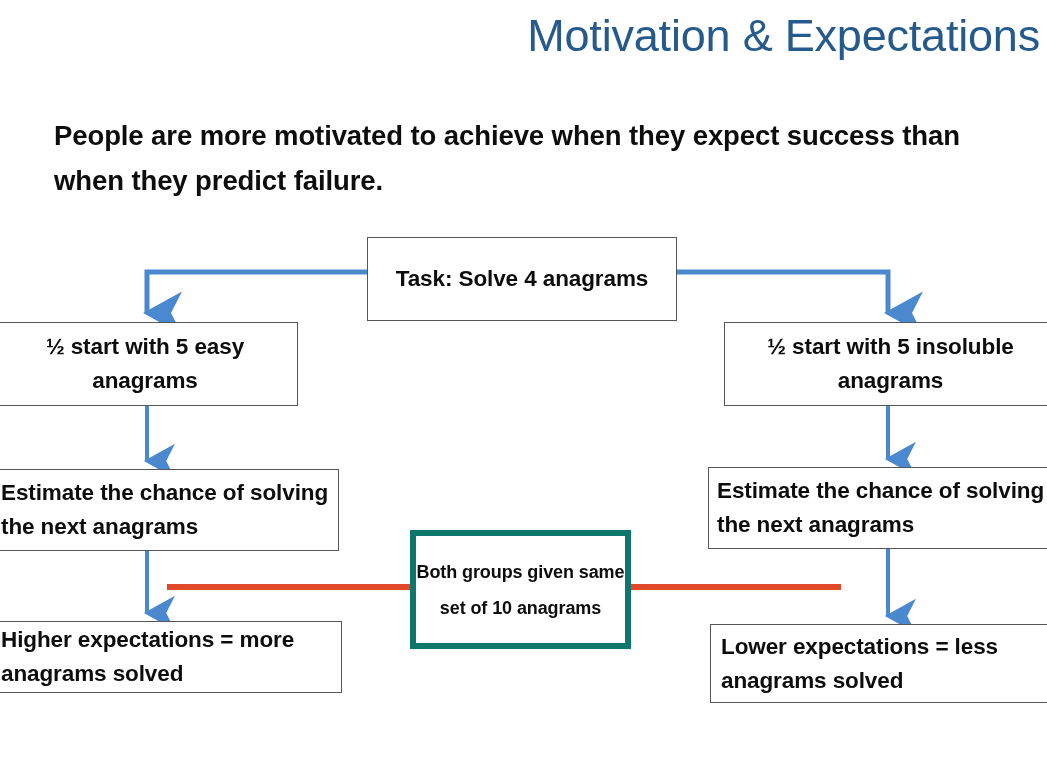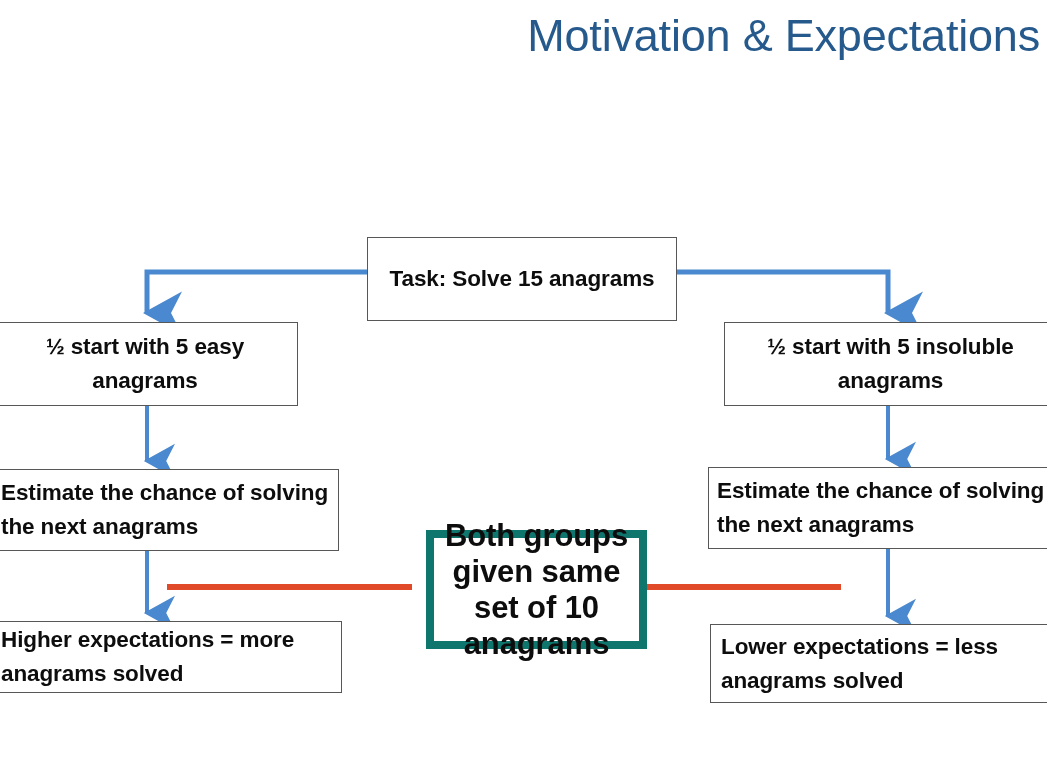--- a/index.html
+++ b/index.html
@@ -79,33 +79,32 @@
   #box-higher  { left: -8px;   top: 621px; width: 350px; height: 72px;
                  padding: 0 8px; }
   #box-lower   { left: 710px;  top: 624px; width: 347px; height: 79px;
                  padding: 0 10px; }
 
   #box-both {
     position: absolute;
     box-sizing: border-box;
     left: 410px; top: 530px; width: 221px; height: 119px;
     background: #ffffff;
-    border: 8px solid #0f766e;
-    font-size: 31px;
+    border: 6px solid #0f766e;
+    font-size: 18px;
     line-height: 36px;
     font-weight: bold;
     color: #0d0d0d;
     letter-spacing: -0.1px;
     display: flex;
     flex-direction: column;
     justify-content: center;
     align-items: center;
     text-align: center;
     z-index: 6;
-    margin-left: 16px;
   }
 
   
   #connectors {
     position: absolute;
     left: 0; top: 0;
     width: 1047px;
     height: 778px;
     z-index: 2;
   }
@@ -123,20 +122,21 @@
     white-space: nowrap;
   }
 </style>
 </head>
 <body>
 
 <div id="slide">
 
   <div id="slide-title">Motivation &amp; Expectations</div>
 
+  <div id="slide-subtitle">People are more motivated to achieve when they expect success than when they predict failure.</div>
 
   <svg id="connectors" viewBox="0 0 1047 778" width="1047" height="778">
     <defs>
       <marker id="arrow-blue" markerWidth="9" markerHeight="9" refX="4.5" refY="7.4" orient="auto" markerUnits="strokeWidth">
         <path d="M0.2,0.4 L4.5,8.2 L8.8,0.4 L4.5,2.6 Z" fill="#4a89cf"></path>
       </marker>
     </defs>
 
     <g>
       <path d="M676,272 L147,272 L147,313" fill="none" stroke="#4a89cf" stroke-width="5" marker-end="url(#arrow-blue)"></path>
@@ -164,21 +164,21 @@
 
     <g>
       <line x1="167" y1="587" x2="412" y2="587" stroke="#e04a29" stroke-width="6"></line>
     </g>
 
     <g>
       <line x1="629" y1="587" x2="841" y2="587" stroke="#e04a29" stroke-width="6"></line>
     </g>
   </svg>
 
-  <div class="fbox center-txt" id="box-task">Task:  Solve 15 anagrams</div>
+  <div class="fbox center-txt" id="box-task">Task:  Solve 4 anagrams</div>
 
   <div class="fbox center-txt" id="box-easy">½ start with 5 easy anagrams</div>
 
   <div class="fbox center-txt" id="box-insol">½ start with 5 insoluble anagrams</div>
 
   <div class="fbox left-txt" id="box-est-l">Estimate the chance of solving the next anagrams</div>
 
   <div class="fbox left-txt" id="box-est-r">Estimate the chance of solving the next anagrams</div>
 
   <div id="box-both">Both groups given same set of 10 anagrams</div>

